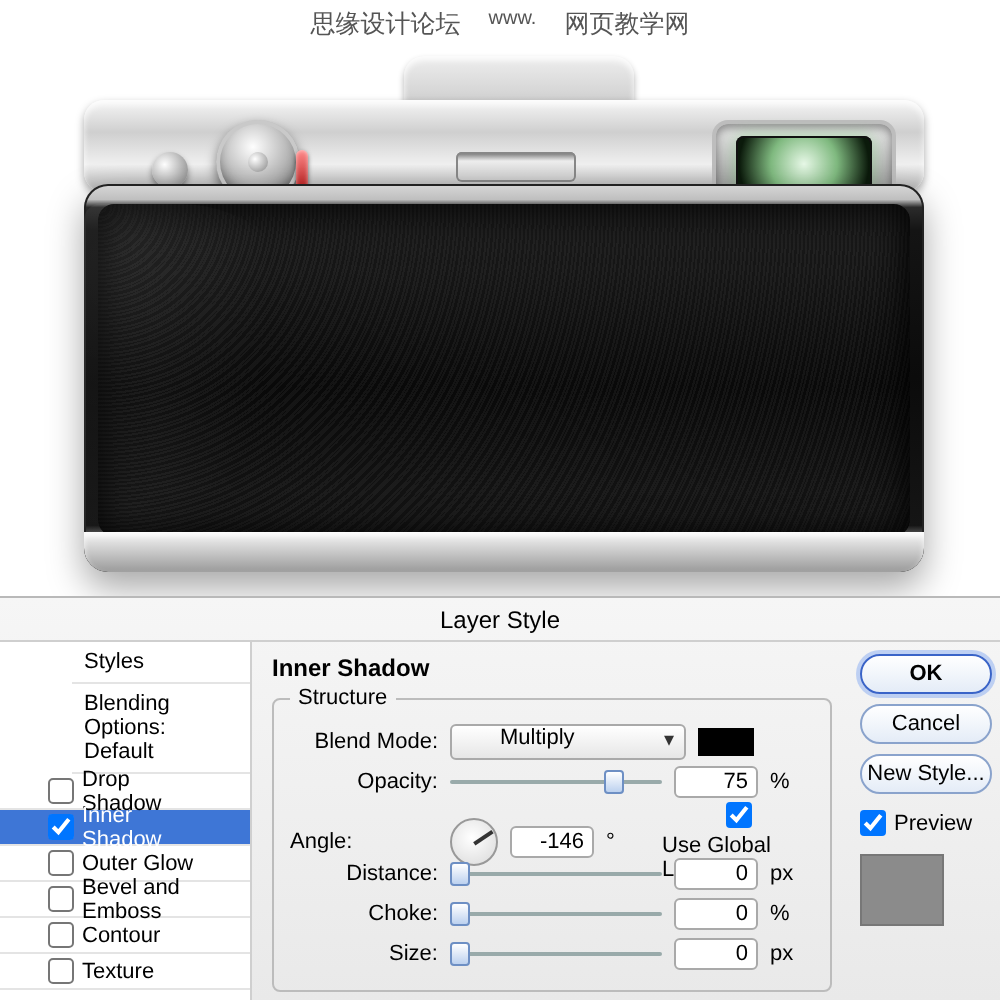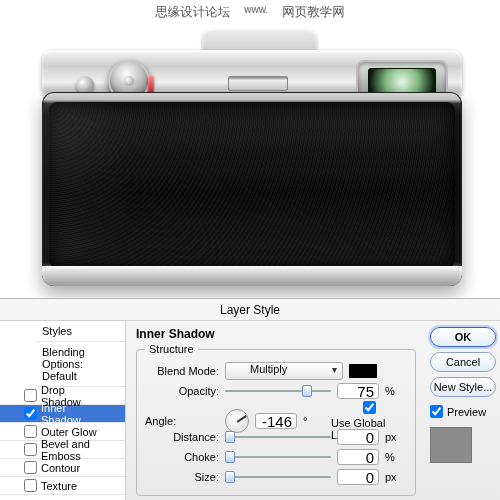--- a/index.html
+++ b/index.html
@@ -37,21 +37,21 @@
   .style-item input { margin:0; }
   .center-pane { padding: 4px 10px 6px 10px; }
   .section-title { font-weight: bold; font-size: 12px; margin: 2px 0 2px 0; }
   fieldset.structure { border: 1px solid #bcbcbc; border-radius: 4px; padding: 6px 8px 8px 8px; }
   fieldset.structure > legend { padding: 0 4px; font-size:11px; }
   .row { display:grid; grid-template-columns: 74px 1fr auto auto; align-items:center; gap:6px; height: 20px; }
   .row label { text-align: right; }
   .slider-cell { position:relative; height: 14px; }
   .slider-track { position:absolute; left:0; right:0; top: 6px; height: 2px; background: #9aa; border-radius: 1px; }
   .slider-thumb { position:absolute; top:1px; width: 10px; height: 12px; background: linear-gradient(#fff,#bcd1ef); border:1px solid #6d8fc4; border-radius:2px; }
-  .num-input { width: 42px; height: 16px; border: 1px solid #a9a9a9; border-radius: 3px; padding: 0 4px; text-align:right; font-size:15px; background: #fff; }
+  .num-input { width: 42px; height: 16px; border: 1px solid #a9a9a9; border-radius: 3px; padding: 0 4px; text-align:right; font-size:11px; background: #fff; }
   .unit { width: 22px; text-align:left; color:#000; font-size: 11px; }
   .mode-select { height: 18px; width: 118px; border: 1px solid #a9a9a9; border-radius: 3px; background: linear-gradient(#fff,#e6e6e6); padding: 0 18px 0 24px; font-size:11px; position:relative; }
   .mode-select::after { content:"▾"; position:absolute; right:5px; top:1px; font-size:10px; color:#333; }
   .swatch { width: 28px; height: 14px; background:#000; border:1px solid #000; }
   .angle-row { display:grid; grid-template-columns: 74px auto auto auto auto; align-items:center; gap: 6px; height: 26px; }
   .angle-dial { width: 24px; height:24px; border-radius:50%; border:1px solid #999; background: radial-gradient(circle at 45% 40%, #fff, #d9d9d9); position:relative; }
   .angle-dial::after { content:""; position:absolute; left: 50%; top: 50%; width: 11px; height: 1.5px; background:#333; transform-origin: left center; transform: rotate(-34deg); }
   .right-pane { padding: 6px 4px; display:flex; flex-direction:column; gap: 5px; }
   .btn { height: 20px; border: 1px solid #8aa3cc; border-radius: 10px; background: linear-gradient(#fff,#e4ecf7); font-size: 11px; text-align:center; line-height: 18px; }
   .btn.primary { border-color:#3a64c8; box-shadow: 0 0 0 2px rgba(88,140,240,.35); font-weight: bold; }

